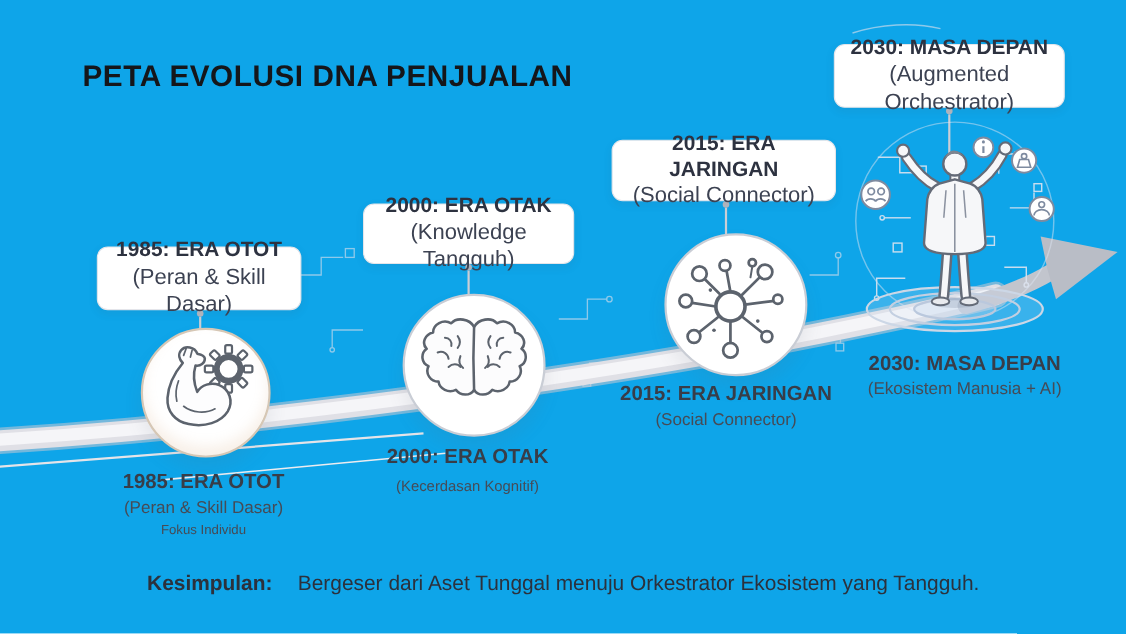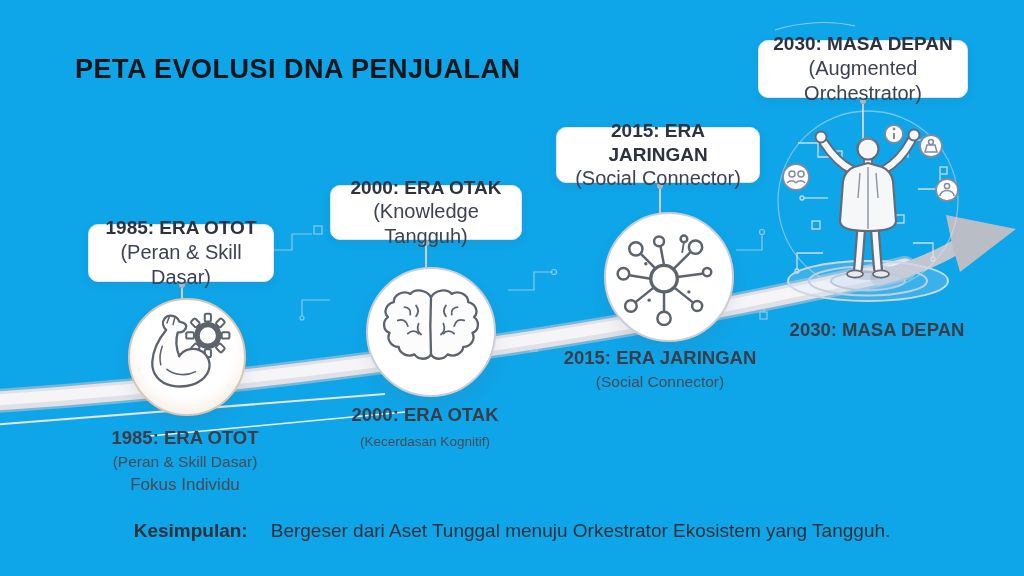--- a/index.html
+++ b/index.html
@@ -40,21 +40,21 @@
   }
   .circle1{left:128px;top:298px;width:118px;height:118px;border-color:#d6c7b5;
            box-shadow:0 10px 16px rgba(90,95,110,.10), inset 0 -8px 12px rgba(216,170,125,.18);}
   .circle2{left:366px;top:267px;width:130px;height:130px;}
   .circle3{left:604px;top:212px;width:130px;height:130px;}
   .era-circle svg{display:block;}
   
   .bottom-label{position:absolute;z-index:3;text-align:center;color:#3b404b;}
   .bottom-label .bt{font-size:18.5px;font-weight:700;line-height:1.35;color:#383d48;}
   .bottom-label .bs{font-size:15.5px;font-weight:400;line-height:1.45;color:#464b56;}
-  .bottom-label .bn{font-size:17px;font-weight:400;line-height:1.45;color:#464b56;}
+  .bottom-label .bn{font-size:12px;font-weight:400;line-height:1.45;color:#464b56;}
   .blab1{left:65px;top:426px;width:240px;}
   .blab2{left:315px;top:403px;width:220px;}
   .blab2 .bs{font-size:13.5px;margin-top:4px;}
   .blab3{left:550px;top:346px;width:220px;}
   .blab4{left:757px;top:318px;width:240px;}
   
   .figure-wrap{position:absolute;left:768px;top:103px;width:210px;height:215px;z-index:2;}
   
   .conclusion{
     position:absolute;left:0;right:0;top:520px;z-index:3;text-align:center;
@@ -299,19 +299,20 @@
           <circle cx="179" cy="87" r="11"></circle>
           <circle cx="179" cy="83" r="2.6" fill="none" stroke-width="1.5"></circle>
           <path d="M172,93 a7,5.5 0 0 1 14,0" fill="none" stroke-width="1.5"></path>
         </g>
       </g>
     </svg>
   </div>
 
   <div class="bottom-label blab4">
     <div class="bt">2030: MASA DEPAN</div>
+    <div class="bs">(Ekosistem Manusia + AI)</div>
   </div>
 
   <div class="conclusion">
     <span class="clabel">Kesimpulan:</span><span>Bergeser dari Aset Tunggal menuju Orkestrator Ekosistem yang Tangguh.</span>
   </div>
 
 </div>
 
 </body></html>

